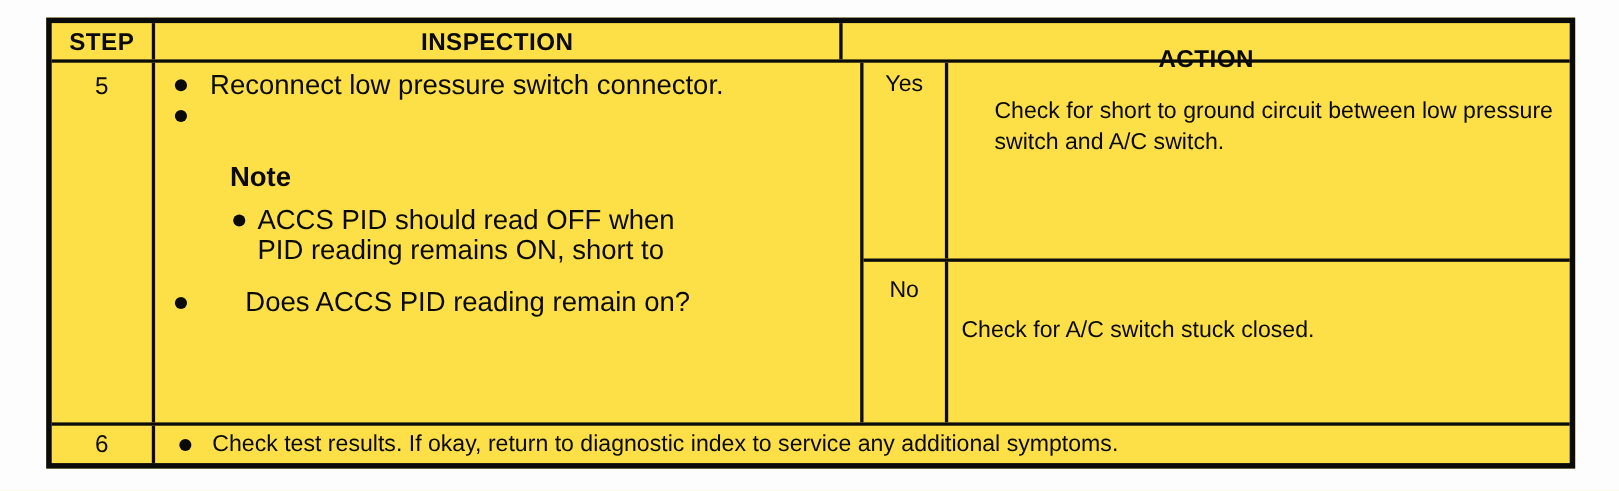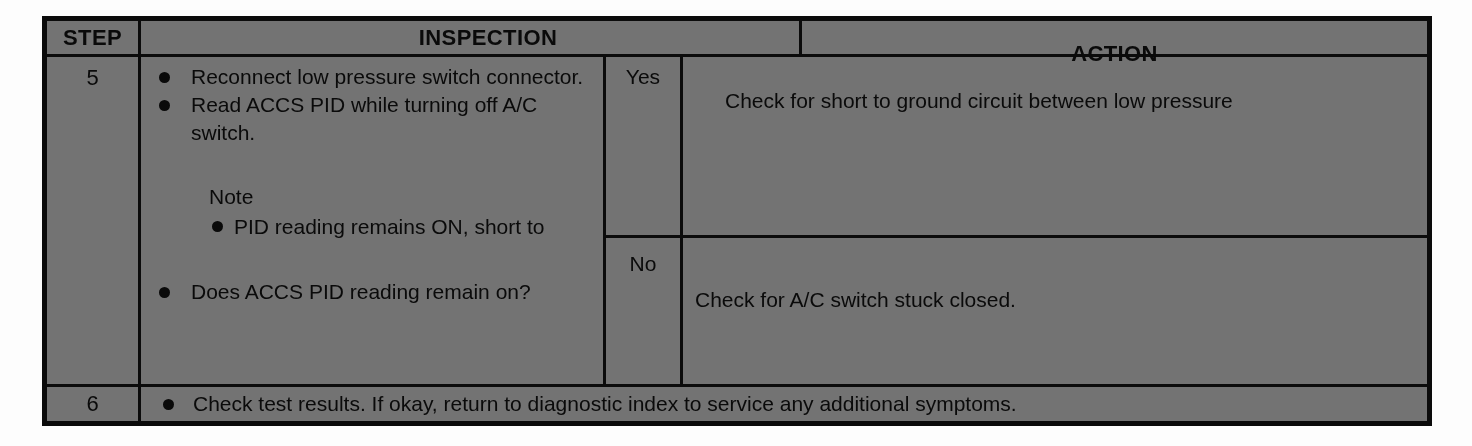--- a/index.html
+++ b/index.html
@@ -13,64 +13,64 @@
     color: #0a0a0a;
     overflow: hidden;
   }
   .dtable {
     position: absolute;
     left: 42px;
     top: 16px;
     width: 1390px;
     height: 410px;
     border: 5px solid #0b0b0b;
-    background: #737373;
+    background: #fde047;
     display: flex;
     flex-direction: column;
   }
   .brd-r { border-right: 3px solid #0b0b0b; }
   .brd-b { border-bottom: 3px solid #0b0b0b; }
 
   
   .hrow { display: flex; height: 36px; flex: none; }
   .hcell {
     display: flex; align-items: center; justify-content: center;
     font-weight: bold; font-size: 22px; letter-spacing: 0.4px;
   }
   .col-step { width: 94px; flex: none; }
-  .col-inspspan { width: 625px; flex: none; margin-left: 36px; }
+  .col-inspspan { width: 625px; flex: none; }
   .col-actionh { flex: 1; margin-top: 32px; }
 
   
   .brow { display: flex; height: 330px; flex: none; }
   .step-num {
     width: 94px; flex: none; text-align: center;
     font-size: 22px; padding-top: 8px;
   }
   .col-insp {
-    width: 465px; flex: none;
+    width: 644px; flex: none;
     padding: 6px 8px 0 18px;
-    font-size: 21px; line-height: 28px;
+    font-size: 25px; line-height: 28px;
     overflow: hidden;
   }
   .bitem { display: flex; }
   .bullet {
     width: 11px; height: 11px; border-radius: 50%;
     background: #0a0a0a; flex: none; margin-top: 9px;
   }
   .bitem .bullet { margin-right: 21px; }
   .btext { display: flex; flex-direction: column; }
   .line { white-space: nowrap; }
   .note-label {
-    margin-left: 50px; margin-top: 36px; margin-bottom: 2px;
-    font-weight: normal;
+    margin-left: 50px; margin-top: 36px; margin-bottom: 12px;
+    font-weight: bold;
   }
   .sublist { margin-left: 53px; line-height: 27px; }
   .sublist .bullet { margin-right: 11px; margin-top: 8px; }
-  .qitem { margin-top: 38px; }
+  .qitem { margin-top: 20px; gap: 32px; }
 
   
   .right-sec { flex: 1; display: flex; flex-direction: column; }
   .branch { display: flex; }
   .branch-yes { height: 181px; flex: none; gap: 30px; }
   .branch-no { flex: 1; }
   .col-yn {
     width: 77px; flex: none; text-align: center;
     font-size: 21px; padding-top: 8px;
   }
@@ -110,48 +110,46 @@
 
       <div class="col-insp brd-r">
         <div class="bitem">
           <span class="bullet"></span>
           <div class="btext">
             <div class="line">Reconnect low pressure switch connector.</div>
           </div>
         </div>
         <div class="bitem">
           <span class="bullet"></span>
-          <div class="btext">
-            <div class="line">Read ACCS PID while turning off A/C</div>
-            <div class="line">switch.</div>
-          </div>
         </div>
 
         <div class="note-label">Note</div>
 
         <div class="bitem sublist">
           <span class="bullet"></span>
           <div class="btext">
+            <div class="line">ACCS PID should read OFF when</div>
             <div class="line">PID reading remains ON, short to</div>
           </div>
         </div>
 
         <div class="bitem qitem">
           <span class="bullet"></span>
           <div class="btext">
             <div class="line">Does ACCS PID reading remain on?</div>
           </div>
         </div>
       </div>
 
       <div class="right-sec">
         <div class="branch branch-yes brd-b">
           <div class="col-yn brd-r">Yes</div>
           <div class="col-action">
             <div class="line">Check for short to ground circuit between low pressure</div>
+            <div class="line">switch and A/C switch.</div>
           </div>
         </div>
         <div class="branch branch-no">
           <div class="col-yn brd-r">No</div>
           <div class="col-action">
             <div class="line">Check for A/C switch stuck closed.</div>
           </div>
         </div>
       </div>
     </div>

